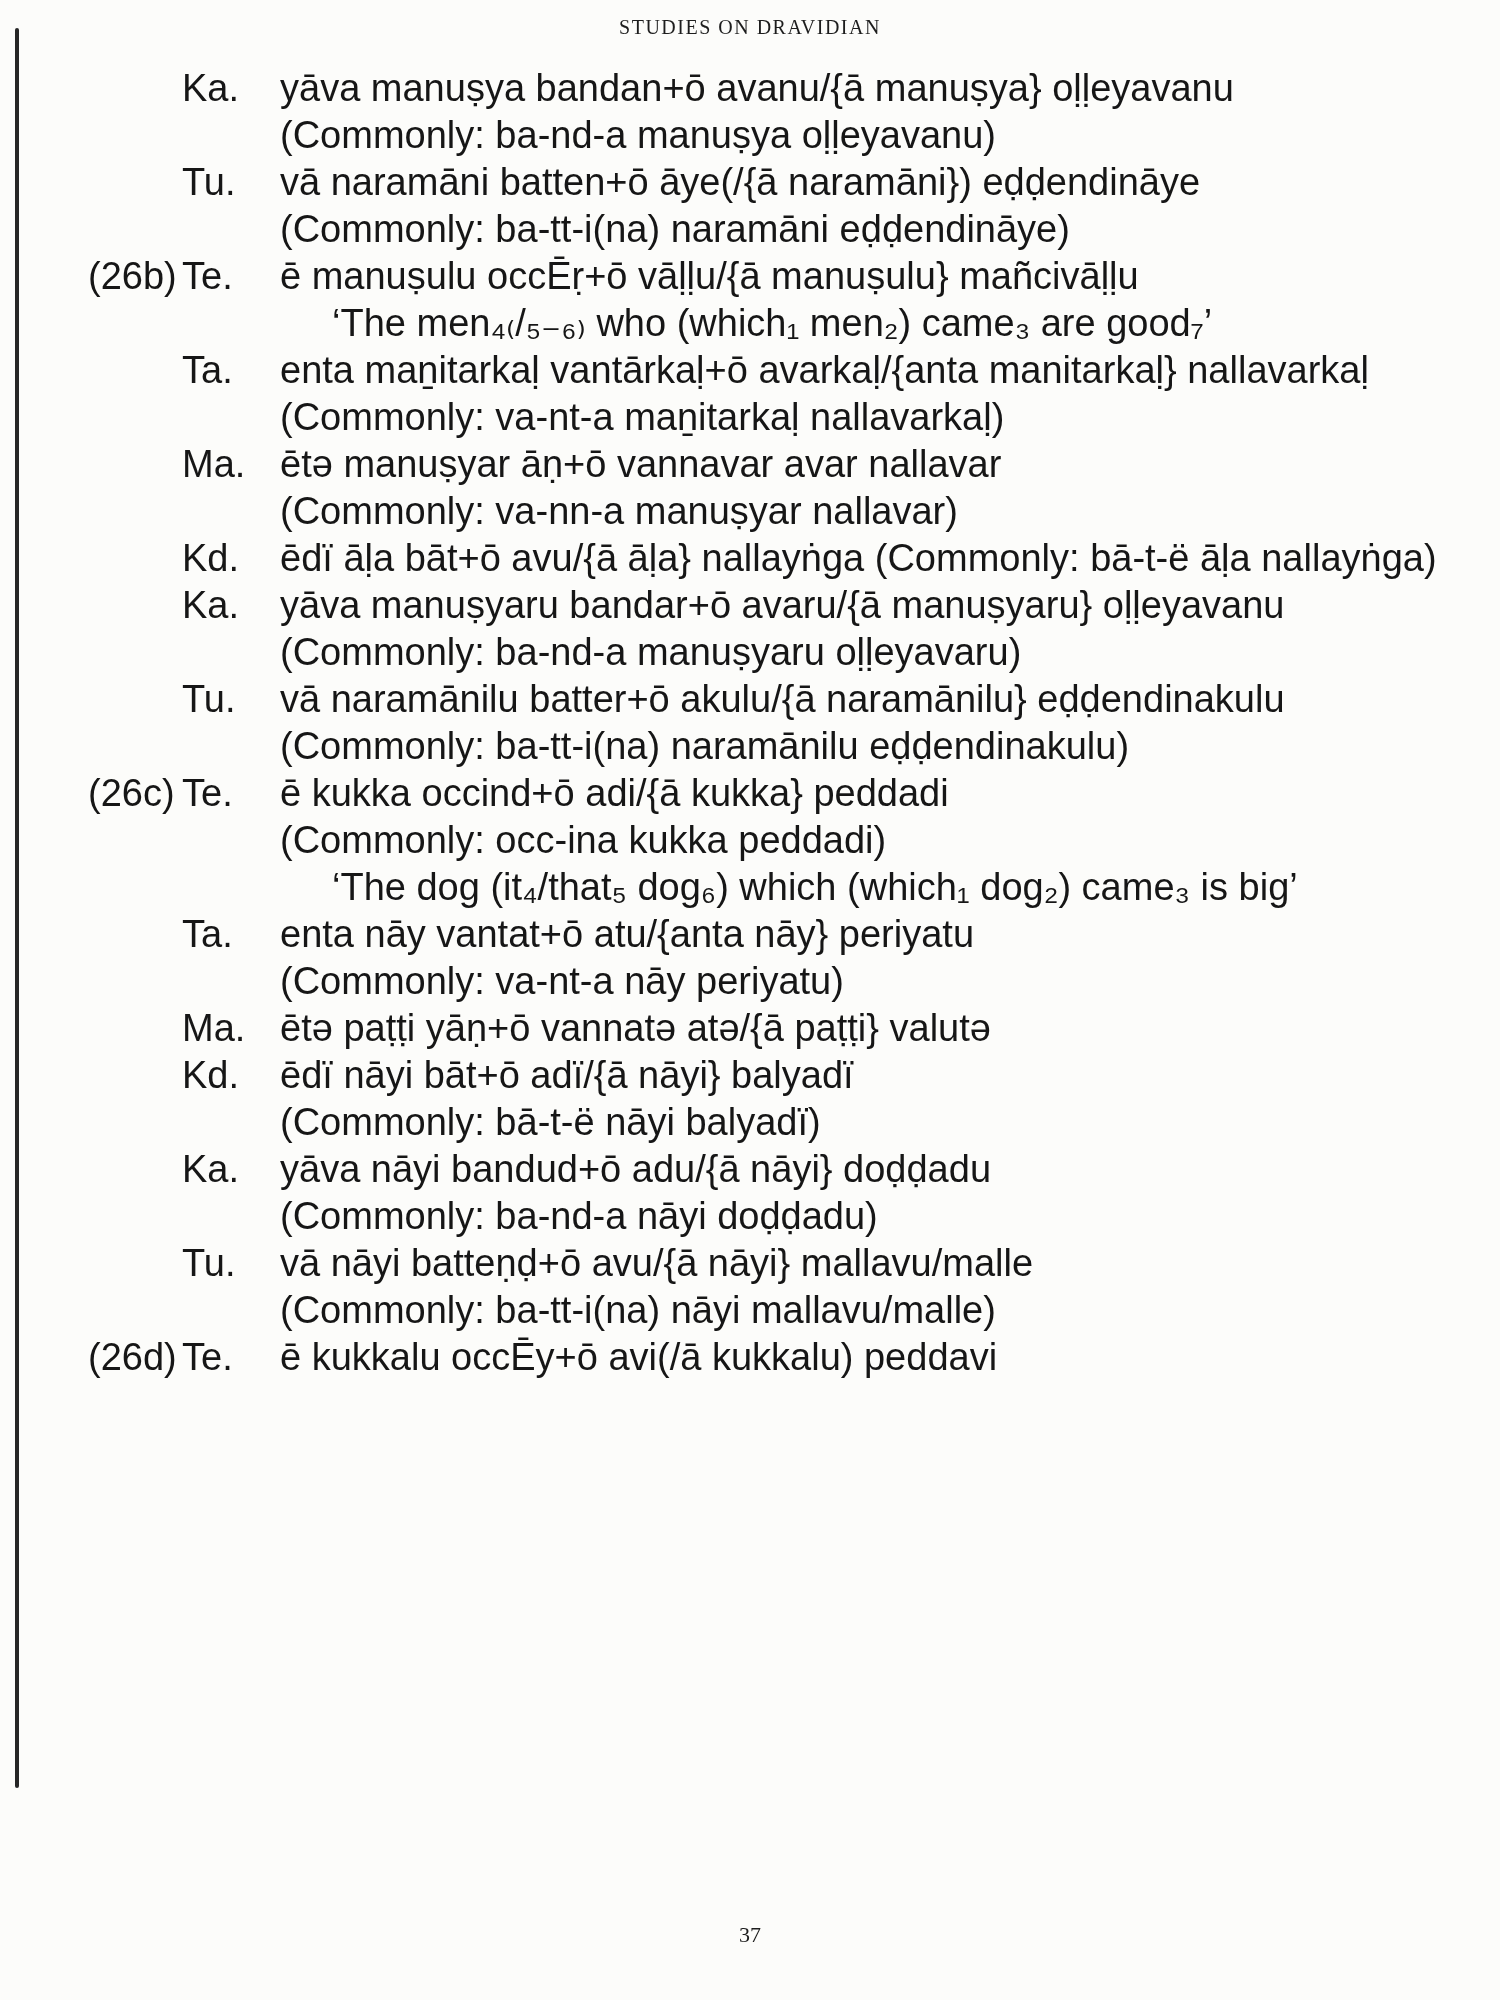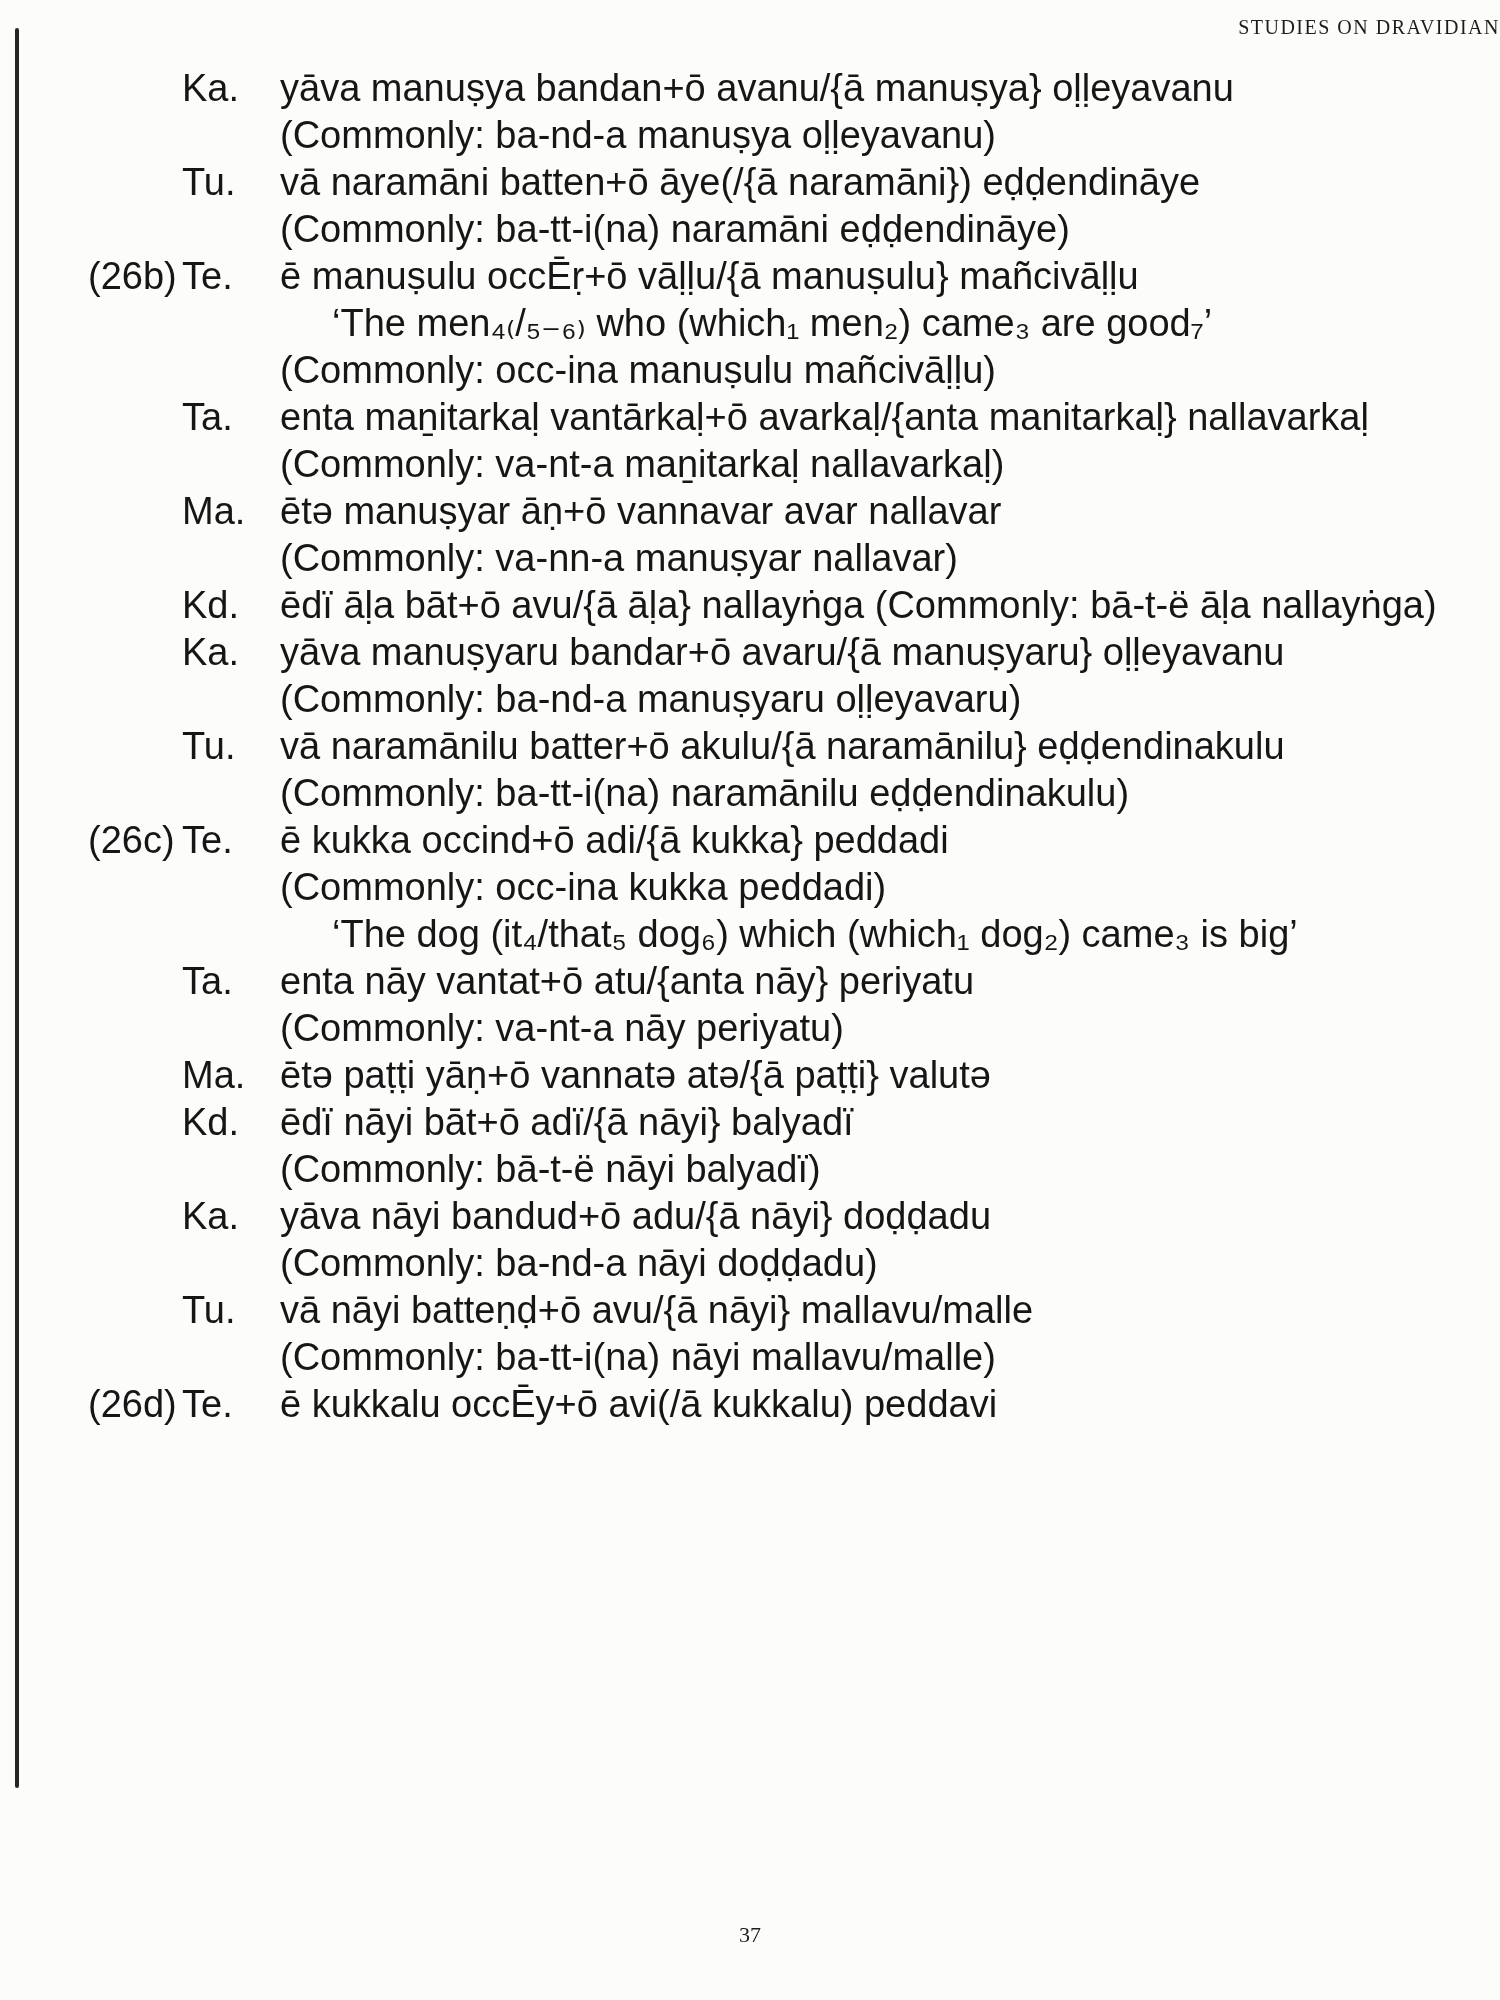--- a/index.html
+++ b/index.html
@@ -10,21 +10,21 @@
     width: 1500px;
     height: 2000px;
     background: #fcfcfa;
     color: #161616;
     font-family: "Liberation Sans", "DejaVu Sans", sans-serif;
     position: relative;
     overflow: hidden;
   }
   .page-header {
     padding-top: 16px;
-    text-align: right;
+    text-align: center;
     font-family: "Liberation Serif", "DejaVu Serif", serif;
     font-size: 20px;
     letter-spacing: 1.5px;
     color: #1d1d1d;
   }
   .content {
     padding-top: 26px;
   }
   .row {
     display: flex;
@@ -104,25 +104,20 @@
   <div class="row main gap">
       <span class="col-n">(26b)</span>
       <span class="col-l">Te.</span>
       <span class="col-t">ē manuṣulu occĒṛ+ō vāḷḷu/{ā manuṣulu} mañcivāḷḷu</span>
     </div>
   <div class="row gloss">
       <span class="col-n"></span>
       <span class="col-l"></span>
       <span class="col-t">‘The men₄₍/₅₋₆₎ who (which₁ men₂) came₃ are good₇’</span>
     </div>
-  <div class="row commonly">
-      <span class="col-n"></span>
-      <span class="col-l"></span>
-      <span class="col-t">(Commonly: occ-ina manuṣulu mañcivāḷḷu)</span>
-    </div>
   <div class="row main">
       <span class="col-n"></span>
       <span class="col-l">Ta.</span>
       <span class="col-t">enta maṉitarkaḷ vantārkaḷ+ō avarkaḷ/{anta manitarkaḷ} nallavarkaḷ</span>
     </div>
   <div class="row commonly">
       <span class="col-n"></span>
       <span class="col-l"></span>
       <span class="col-t">(Commonly: va-nt-a maṉitarkaḷ nallavarkaḷ)</span>
     </div>

